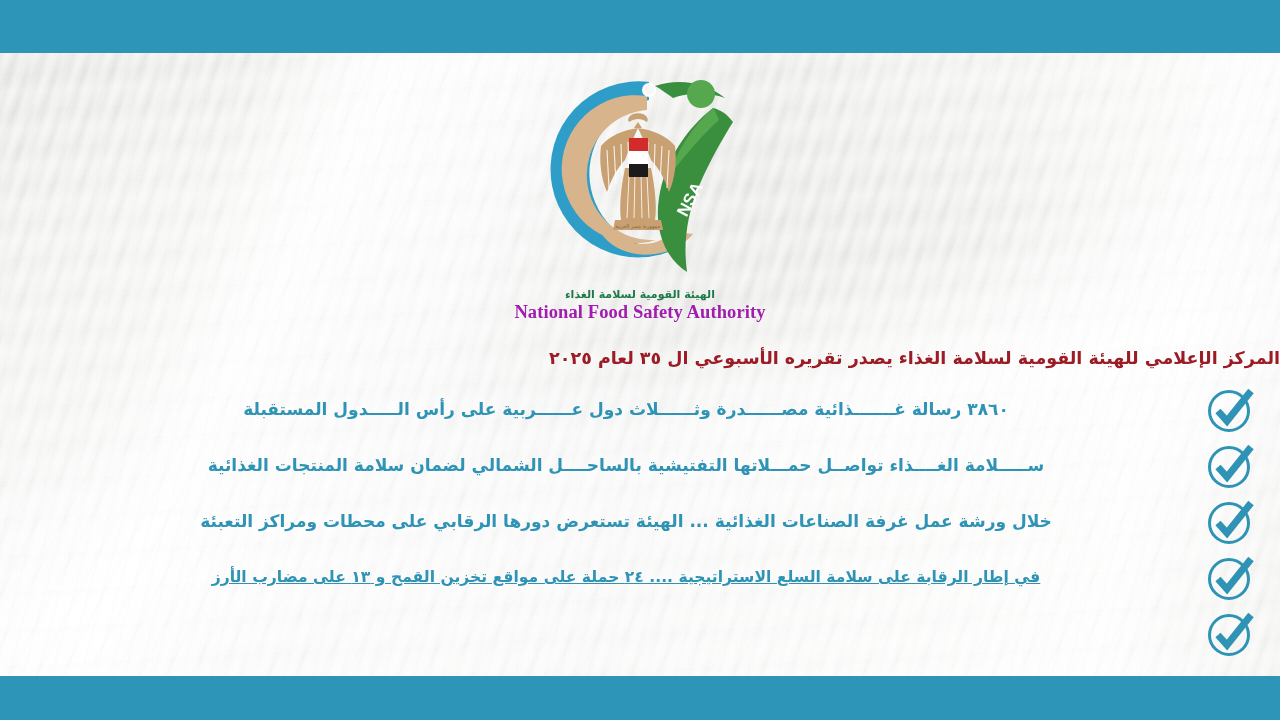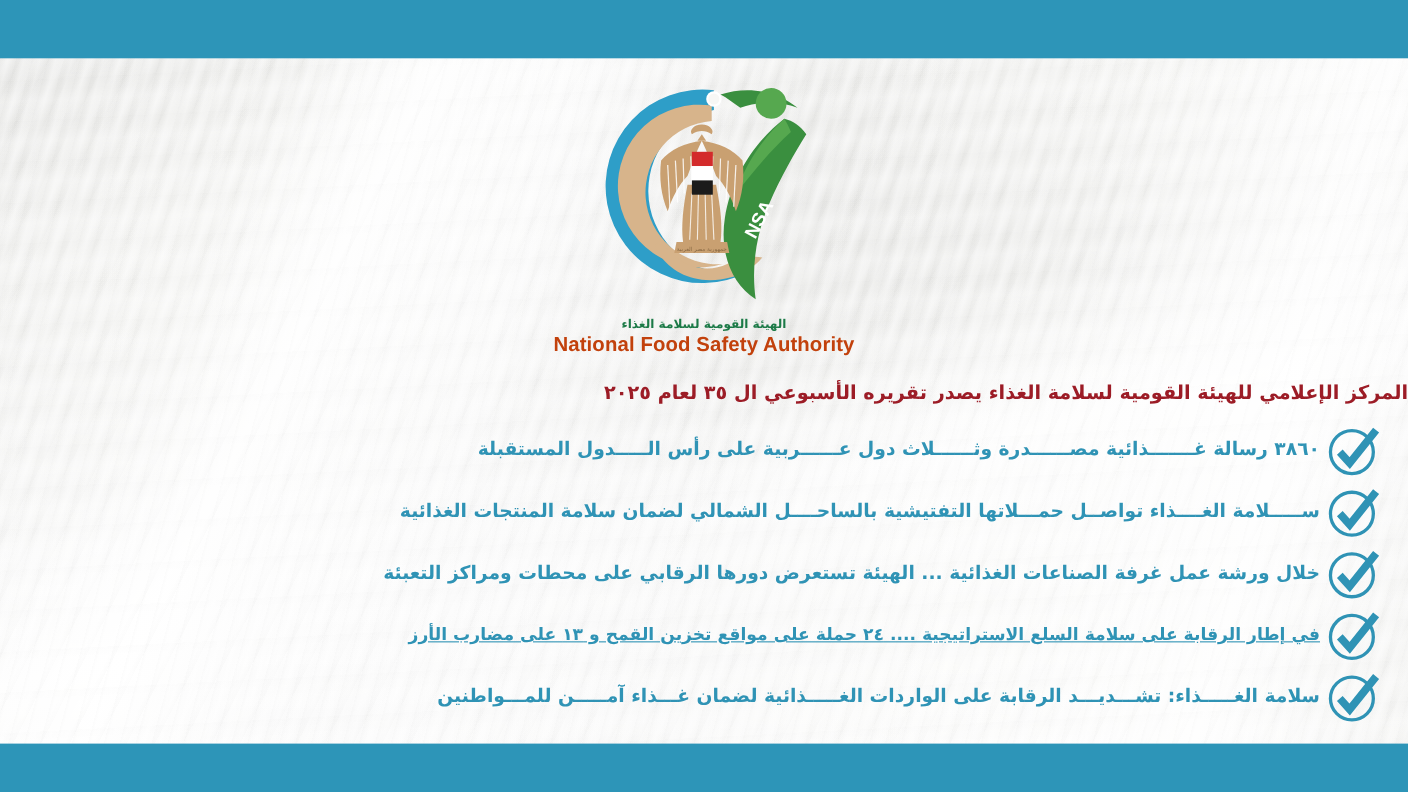--- a/index.html
+++ b/index.html
@@ -46,23 +46,23 @@
     display:flex;flex-direction:column;align-items:center;
   }
   .logo-mark{width:206px;height:215px;display:block;}
   .logo-name-ar{
     margin-top:2px;
     font-size:11px;font-weight:700;color:#1c7a47;
     letter-spacing:1.4px;line-height:1.15;direction:rtl;
     font-family:"DejaVu Sans","Liberation Sans",sans-serif;
   }
   .logo-name-en{
-    font-size:18.5px;font-weight:700;color:#c2410c;
+    font-size:18.5px;font-weight:700;color:#a21caf;
     letter-spacing:0.1px;line-height:1.18;direction:ltr;
-    font-family:Liberation Sans, sans-serif;
+    font-family:Liberation Serif, serif;
   }
 
   
   .headline{
     position:absolute;left:0;right:0;top:348px;
     text-align:right;direction:rtl;
     color:#9c1c26;font-weight:700;font-size:17.5px;
     letter-spacing:0.1px;white-space:nowrap;
     font-family:"DejaVu Sans","Liberation Sans",sans-serif;
   }
@@ -79,21 +79,21 @@
   }
   .check-wrap{
     flex:0 0 auto;width:62px;height:50px;
     display:flex;align-items:center;justify-content:center;
   }
   .check-icon{width:50px;height:48px;display:block;}
   .bullet-text{
     flex:1 1 auto;
     color:#2f93b5;
     font-size:17px;font-weight:700;
-    direction:rtl;text-align:right;
+    direction:rtl;text-align:center;
     letter-spacing:0.2px;white-space:nowrap;
     line-height:1.15;
     padding-left:34px;
     font-family:"DejaVu Sans","Liberation Sans",sans-serif;
   }
   .bullet-text.sm{font-size:15.6px;text-decoration:underline;}
 </style>
 </head>
 <body>
 
@@ -237,17 +237,16 @@
       <div class="bullet-text sm">في إطار الرقابة على سلامة السلع الاستراتيجية .... ٢٤ حملة على مواقع تخزين القمح و ١٣ على مضارب الأرز</div>
     </div>
 
     <div class="bullet-row">
       <div class="check-wrap">
         <svg class="check-icon" viewBox="0 0 50 48">
           <circle cx="23" cy="25" r="19.5" fill="none" stroke="#2f93b5" stroke-width="3"></circle>
           <path d="M 12 25 L 21 35 L 45 5" fill="none" stroke="#2f93b5" stroke-width="7" stroke-linecap="butt" stroke-linejoin="miter"></path>
         </svg>
       </div>
-      <div class="bullet-text">سلامة الغـــــذاء: تشـــديـــد الرقابة على الواردات الغـــــذائية لضمان غـــذاء آمـــــن للمـــواطنين</div>
     </div>
 
   </div>
 </div>
 
 </body></html>

